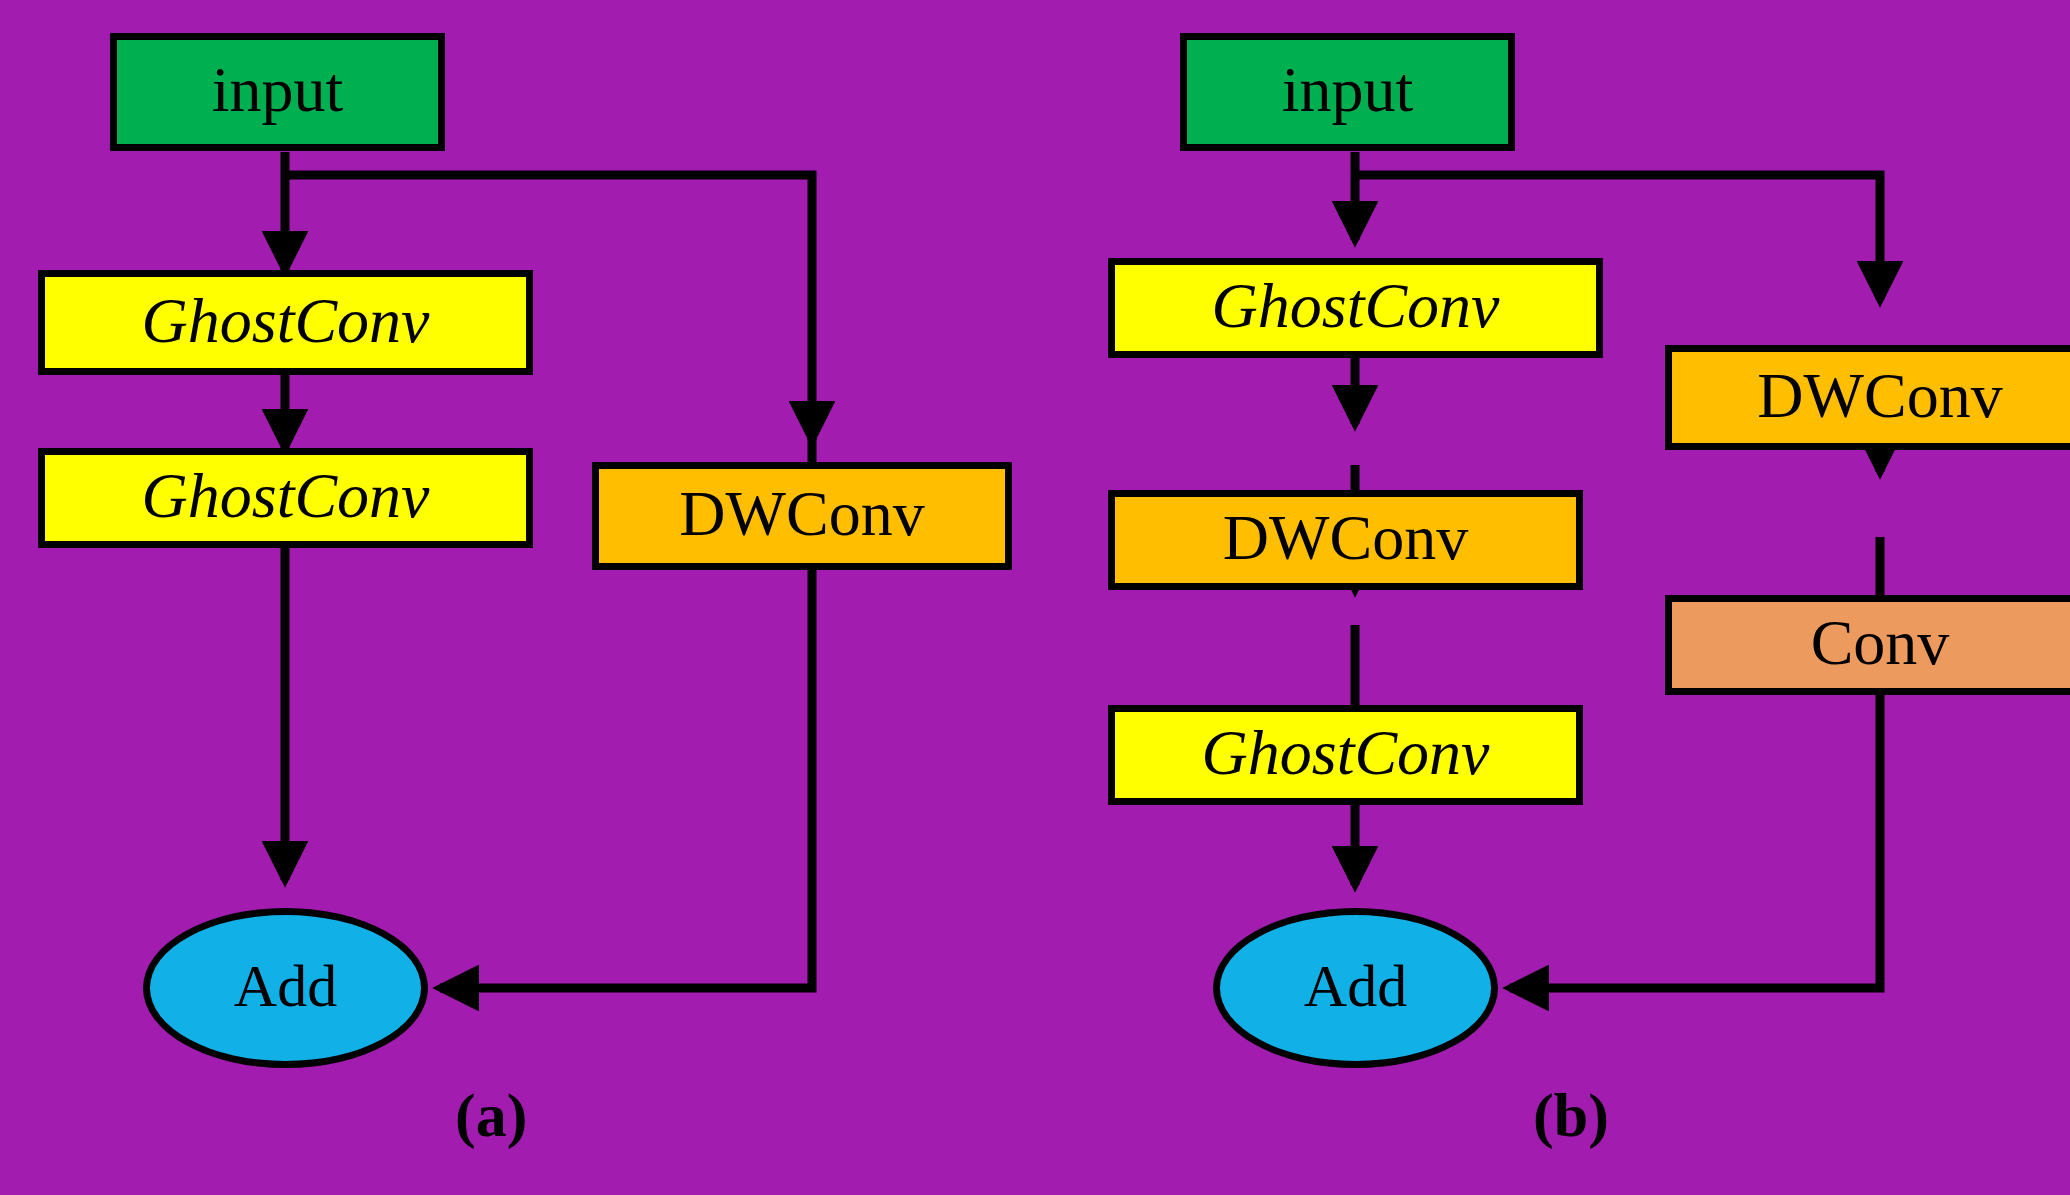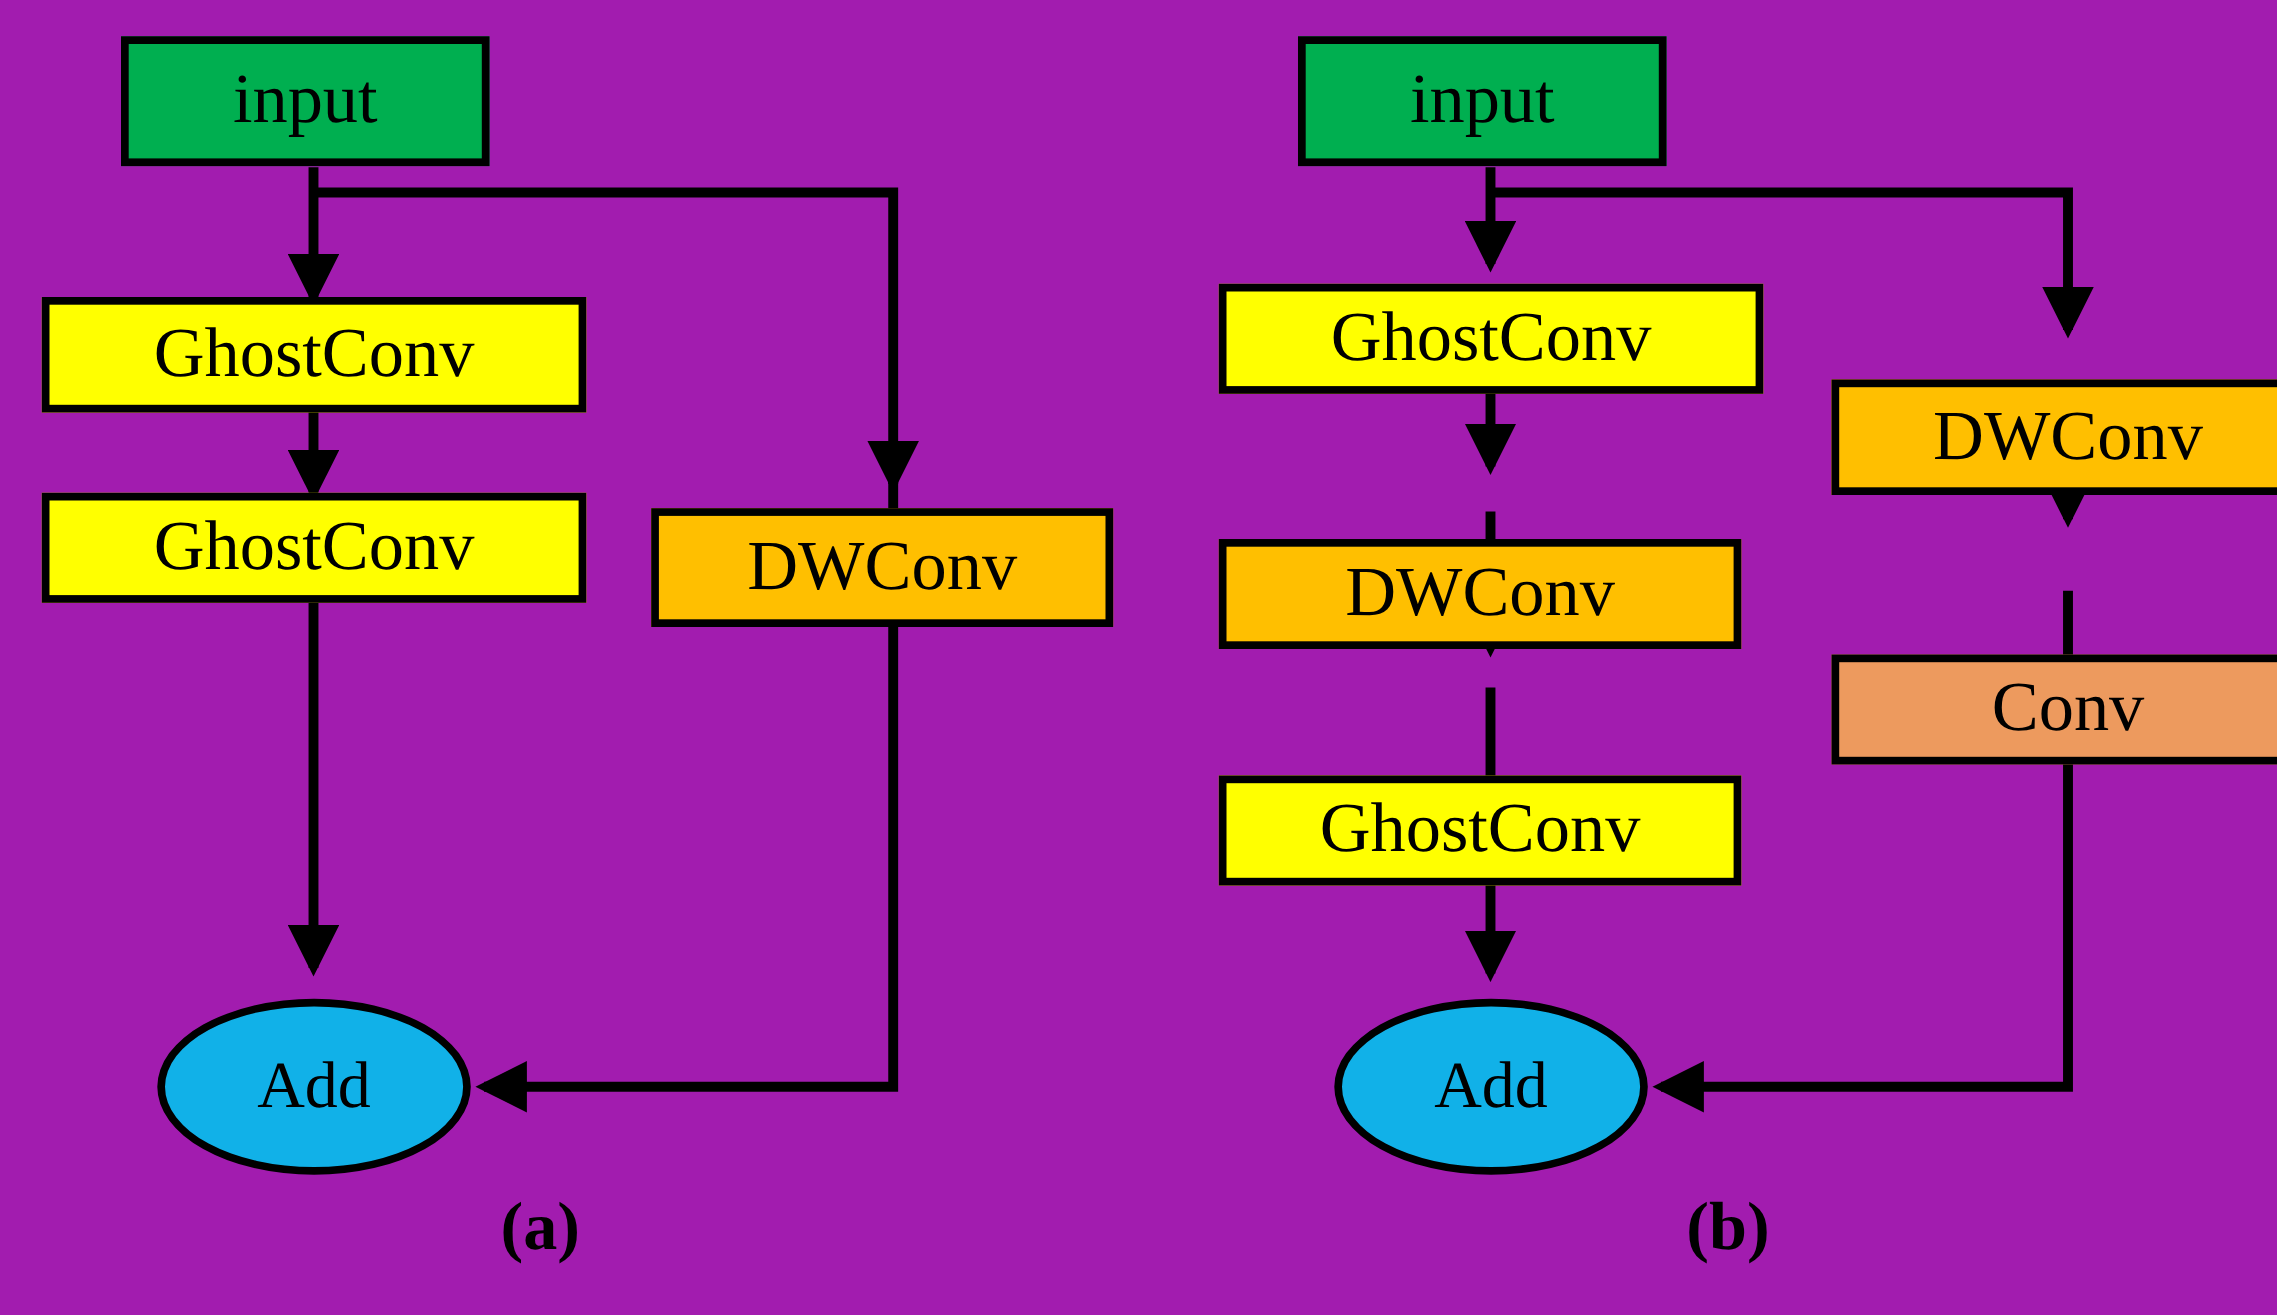--- a/index.html
+++ b/index.html
@@ -36,21 +36,21 @@
     z-index: 3;
   }
   .node-label {
     display: block;
     transform: translateY(-2px);
   }
   .node.rect { border-radius: 0; }
   .node.ellipse { border-radius: 50%; }
 
   .fill-green  { background: #00AF50; }
-  .fill-yellow { background: #FFFF00; }
+  .fill-yellow { background: #FFFF00; font-style: italic; }
   .fill-orange { background: #FFBF00; }
   .fill-salmon { background: #ED9A5E; }
   .fill-blue   { background: #11B1E8; font-family: Liberation Serif, serif; }
 
   .caption {
     position: absolute;
     font-family: "Liberation Serif", "DejaVu Serif", serif;
     font-weight: bold;
     font-size: 62px;
     color: #000000;

